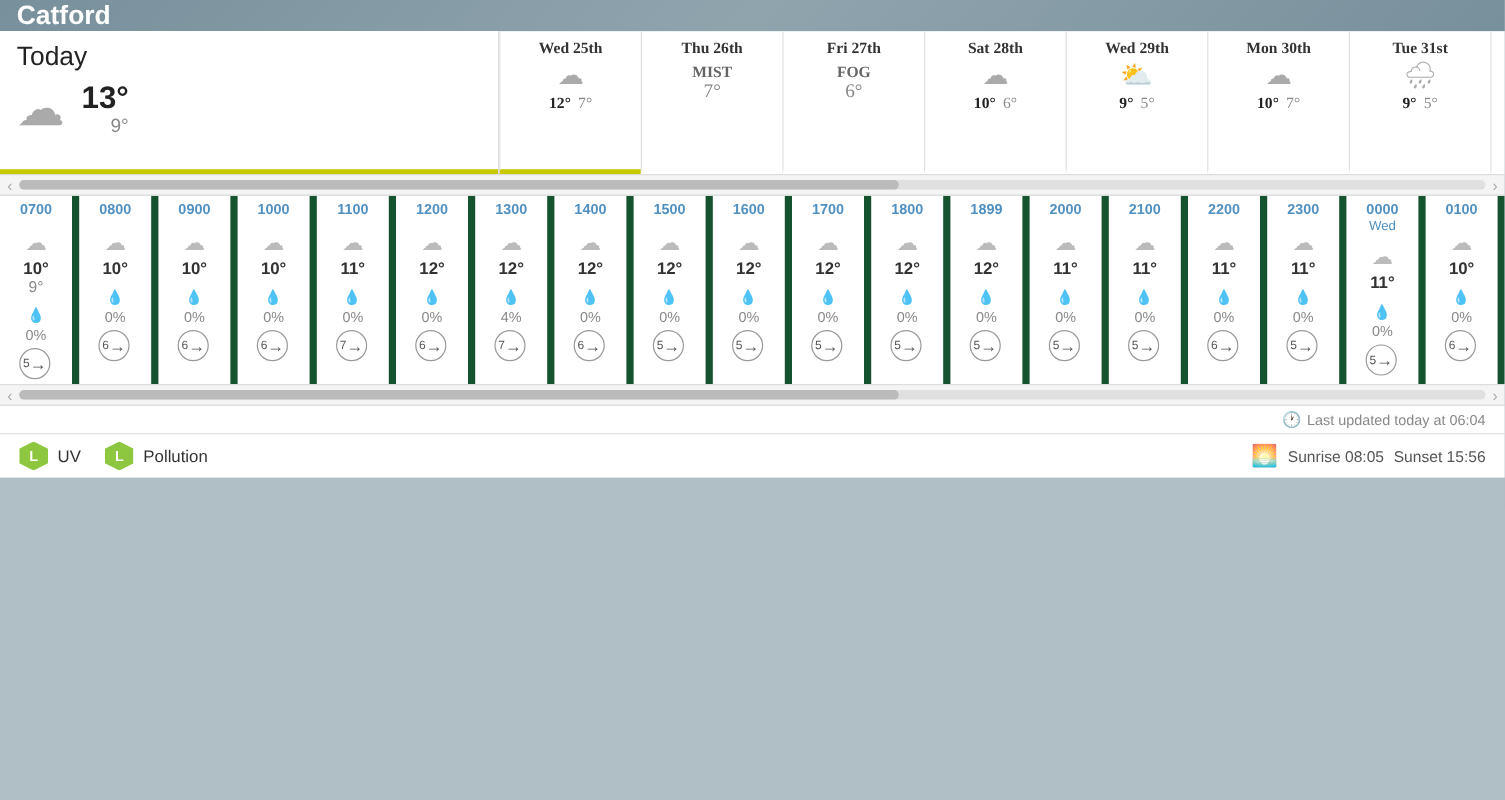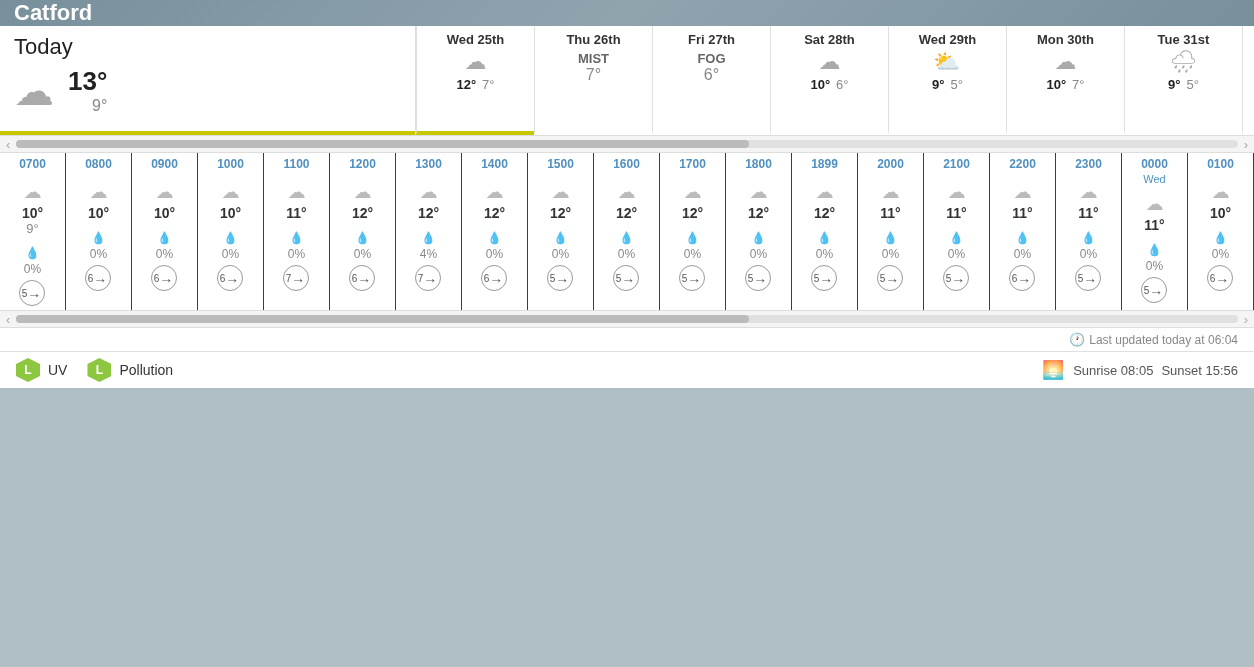--- a/index.html
+++ b/index.html
@@ -19,21 +19,21 @@
       font-size: 22px;
       font-weight: bold;
     }
 
     
     .today-panel {
       background: white;
       display: flex;
       flex-direction: column;
       width: 415px;
-      padding: 8px 14px 8px 14px;
+      padding: 8px 14px 18px 14px;
       border-bottom: 4px solid #c8c800;
       flex-shrink: 0;
     }
     .today-label {
       font-size: 22px;
       margin-bottom: 6px;
       color: #222;
     }
     .today-body {
       display: flex;
@@ -58,20 +58,21 @@
     
     .top-section {
       display: flex;
       background: white;
     }
     .forecast-bar {
       display: flex;
       flex: 1;
       border-left: 1px solid #ddd;
       overflow: hidden;
+      font-family: Liberation Serif, serif;
     }
     .forecast-day {
       display: flex;
       flex-direction: column;
       align-items: center;
       padding: 6px 0 4px 0;
       min-width: 118px;
       border-left: 1px solid #e0e0e0;
       border-bottom: 4px solid transparent;
       flex: 1;
@@ -120,21 +121,21 @@
       display: flex;
       width: 100%;
       min-width: 1220px;
     }
     .hour-col {
       display: flex;
       flex-direction: column;
       align-items: center;
       min-width: 66px;
       flex: 1;
-      border-right: 1px solid #14532d;
+      border-right: 6px solid #14532d;
       padding: 4px 0;
     }
     .hour-label { font-size: 12px; color: #5090c0; font-weight: bold; margin-bottom: 2px; }
     .hour-sublabel { font-size: 11px; color: #5090c0; }
     .hour-cloud { font-size: 18px; color: #bbb; margin: 8px 0 2px 0; }
     .hour-temp-high { font-size: 14px; font-weight: bold; color: #333; }
     .hour-temp-low { font-size: 13px; color: #888; margin-bottom: 8px; }
     .hour-rain-icon { font-size: 14px; color: #aaa; margin: 2px 0; }
     .hour-rain-pct { font-size: 12px; color: #888; }
     .hour-wind {

